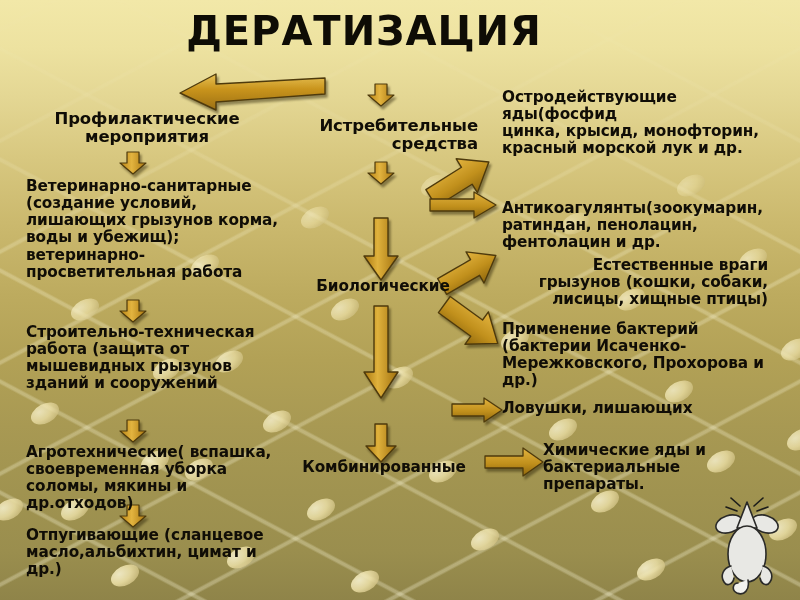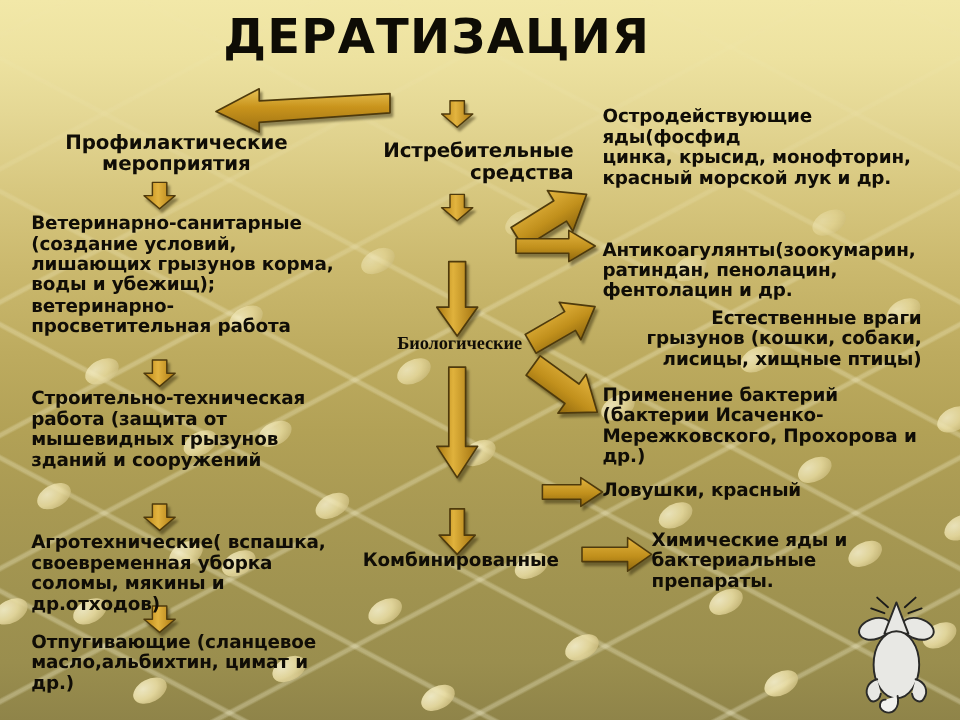--- a/index.html
+++ b/index.html
@@ -273,21 +273,21 @@
 др.отходов)</div>
 
   <div class="txt body" style="left:26px;top:527px;width:272px;">Отпугивающие (сланцевое
 масло,альбихтин, цимат и
 др.)</div>
 
   <div class="txt mid" style="left:288px;top:117px;width:190px;font-size:16.5px;text-align:right;">Истребительные
 средства</div>
 
 
-  <div class="txt mid" style="left:290px;top:278px;width:186px;font-family:Liberation Serif, serif;">Биологические</div>
+  <div class="txt mid" style="left:290px;top:278px;width:186px;">Биологические</div>
 
 
   <div class="txt mid" style="left:286px;top:459px;width:196px;">Комбинированные</div>
 
   <div class="txt body" style="left:502px;top:89px;width:292px;">Остродействующие
 яды(фосфид
 цинка, крысид, монофторин,
 красный морской лук и др.</div>
 
   <div class="txt body" style="left:502px;top:200px;width:294px;">Антикоагулянты(зоокумарин,
@@ -296,21 +296,21 @@
 
   <div class="txt body" style="left:478px;top:257px;width:290px;text-align:right;">Естественные враги
 грызунов (кошки, собаки,
 лисицы, хищные птицы)</div>
 
   <div class="txt body" style="left:502px;top:321px;width:294px;">Применение бактерий
 (бактерии Исаченко-
 Мережковского, Прохорова и
 др.)</div>
 
-  <div class="txt body" style="left:502px;top:400px;width:250px;">Ловушки, красный</div>
+  <div class="txt body" style="left:502px;top:400px;width:250px;">Ловушки, лишающих</div>
 
   <div class="txt body" style="left:543px;top:442px;width:250px;">Химические яды и
 бактериальные
 препараты.</div>
 
   <div id="mouse">
     <svg width="86" height="100" viewBox="0 0 86 100">
       <g stroke="#2a2a28" stroke-width="1.6" fill="#e8e8e4" stroke-linejoin="round" stroke-linecap="round">
 
         <g stroke="#1c1c1a" stroke-width="1.6" fill="none">

